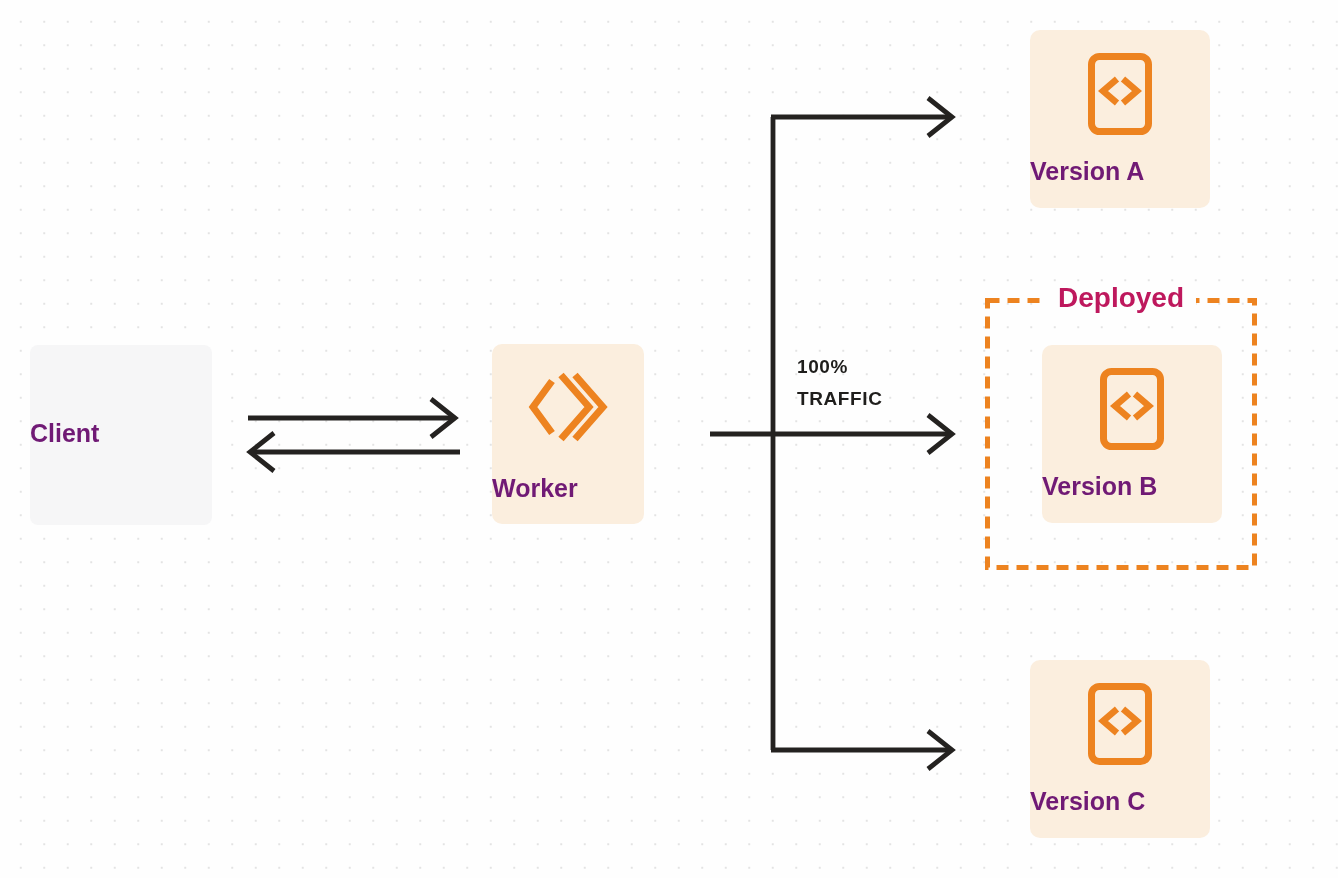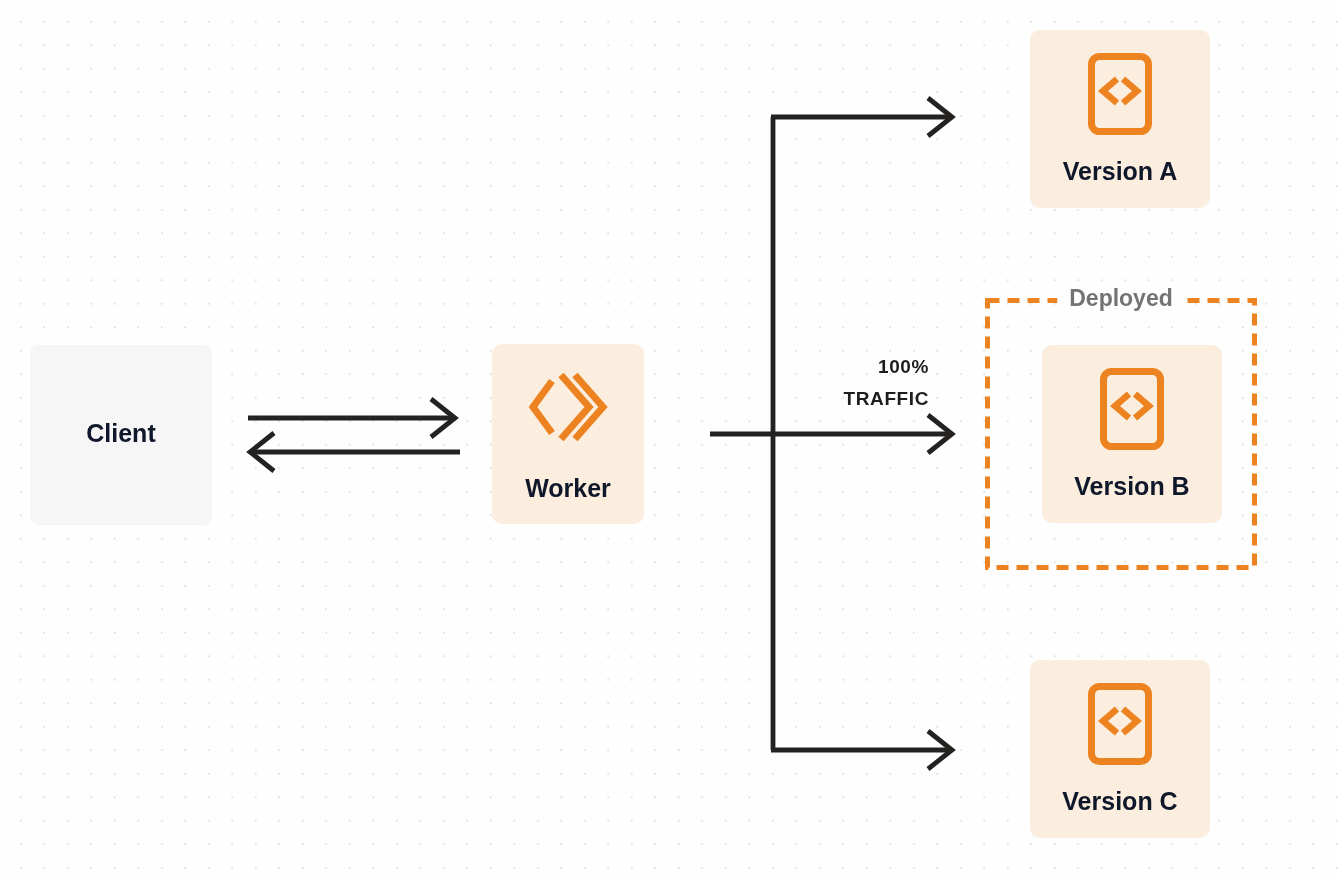--- a/index.html
+++ b/index.html
@@ -26,24 +26,23 @@
     pointer-events: none;
   }
 
   .node {
     position: absolute;
     border-radius: 10px;
   }
   .node .label {
     position: absolute;
     left: 0; right: 0;
-    text-align: center;
     font-weight: 700;
     font-size: 25px;
-    color: #0f172a;
+    color: #701a75;
     white-space: nowrap;
   }
 
   .client {
     left: 30px; top: 345px;
     width: 182px; height: 180px;
     background: #f6f6f7;
     border-radius: 8px;
   }
   .client .label {
@@ -84,31 +83,31 @@
     width: 272px; height: 272px;
   }
   .deployed-box .deployed-label {
     position: absolute;
     top: -14px;
     left: 50%;
     transform: translateX(-50%);
     background: #fefefe;
     padding: 0 12px;
     font-weight: 700;
-    font-size: 23px;
-    color: #737373;
+    font-size: 28px;
+    color: #be185d;
     white-space: nowrap;
     line-height: 28px;
   }
 
   .traffic-label {
     position: absolute;
     left: 797px; top: 351px;
     width: 132px;
-    text-align: right;
+    text-align: left;
     font-weight: 700;
     font-size: 19px;
     letter-spacing: 0.6px;
     line-height: 32px;
     color: #1f1e1c;
   }
 </style>
 </head>
 <body>
 

